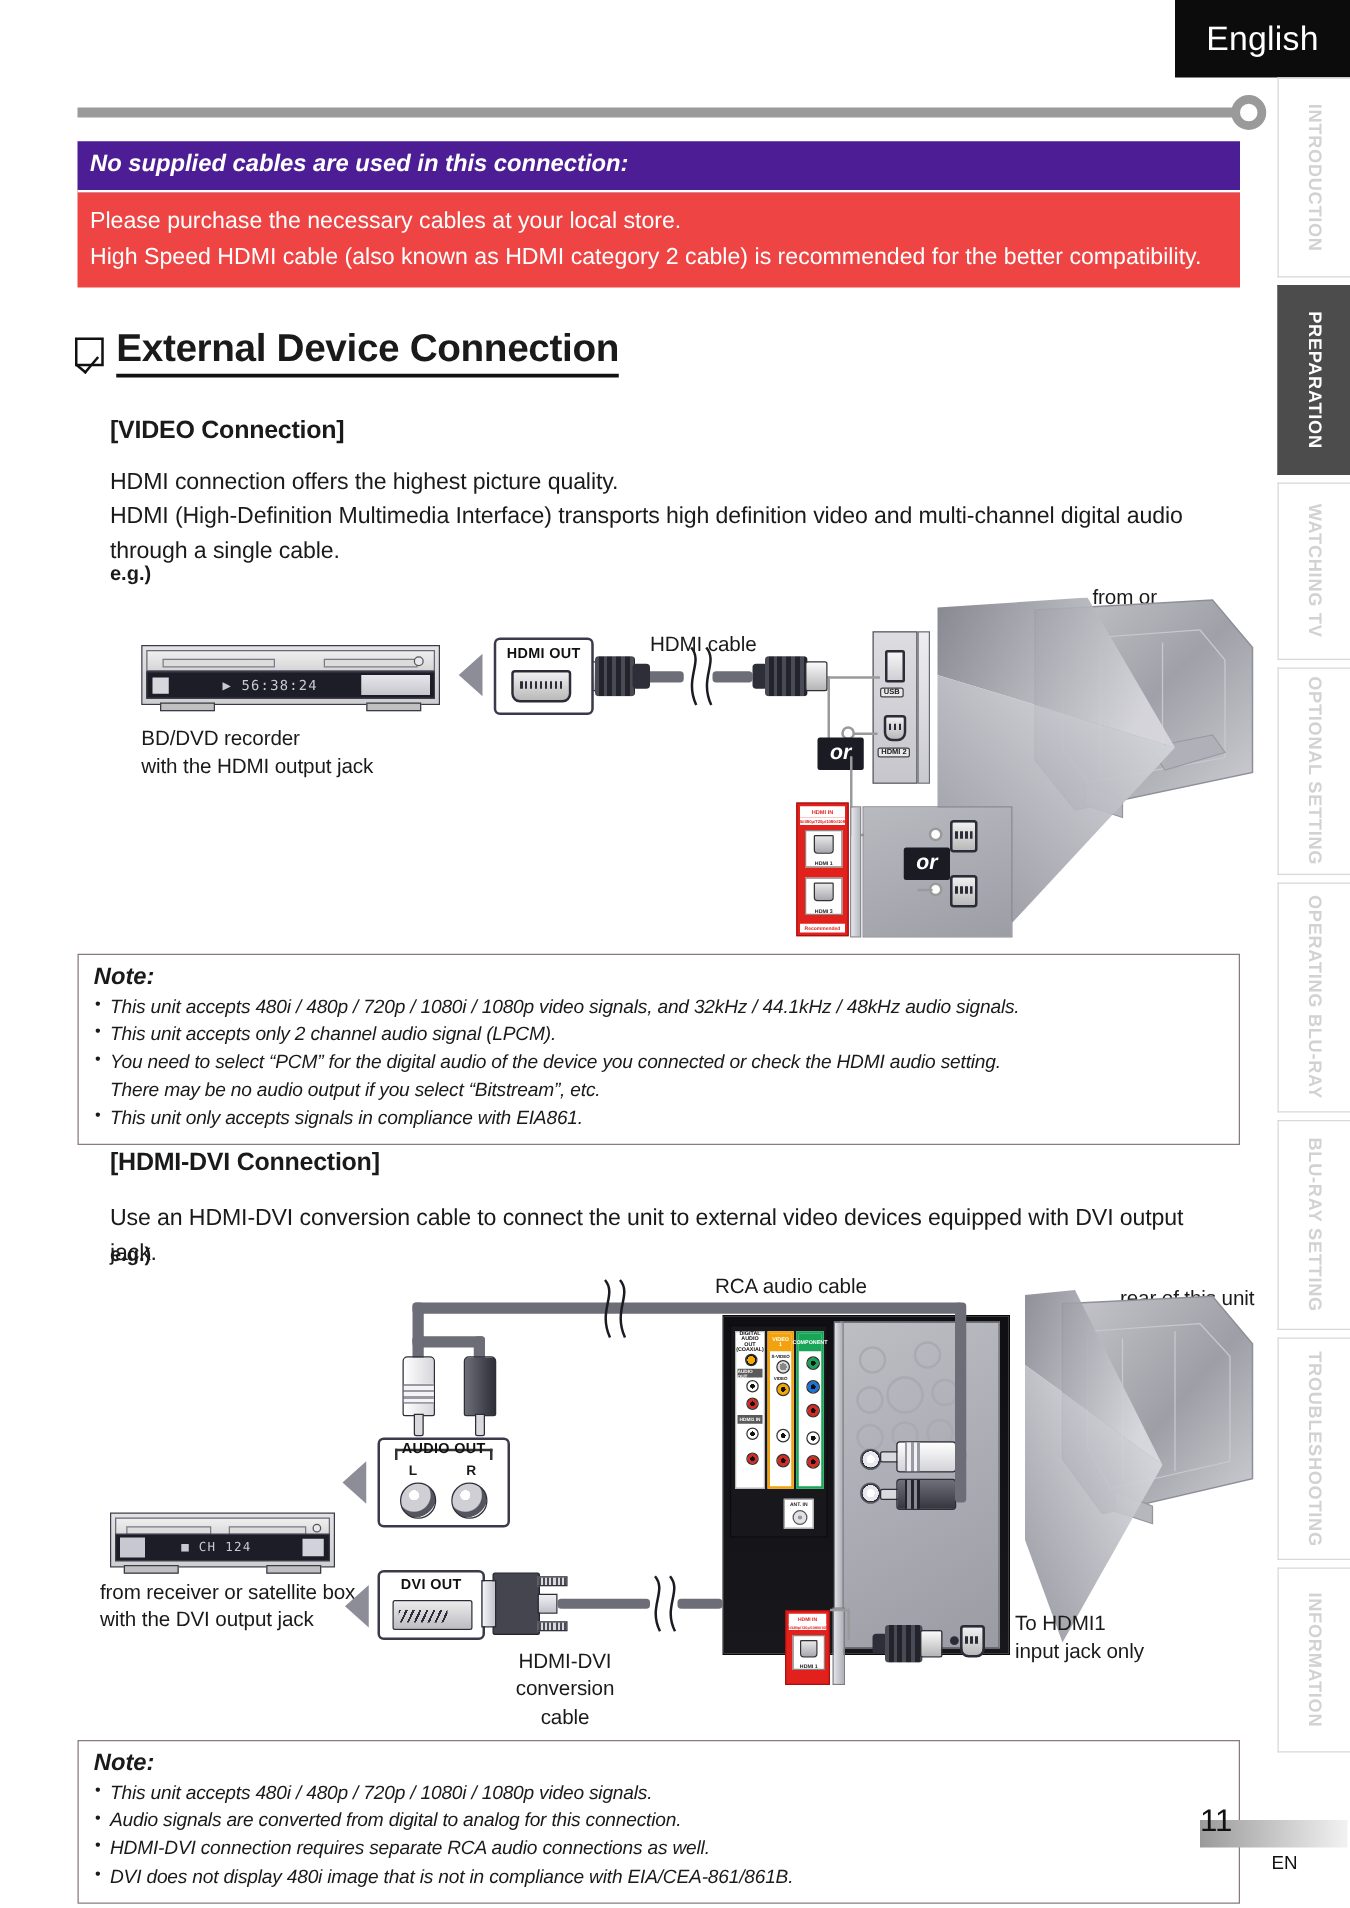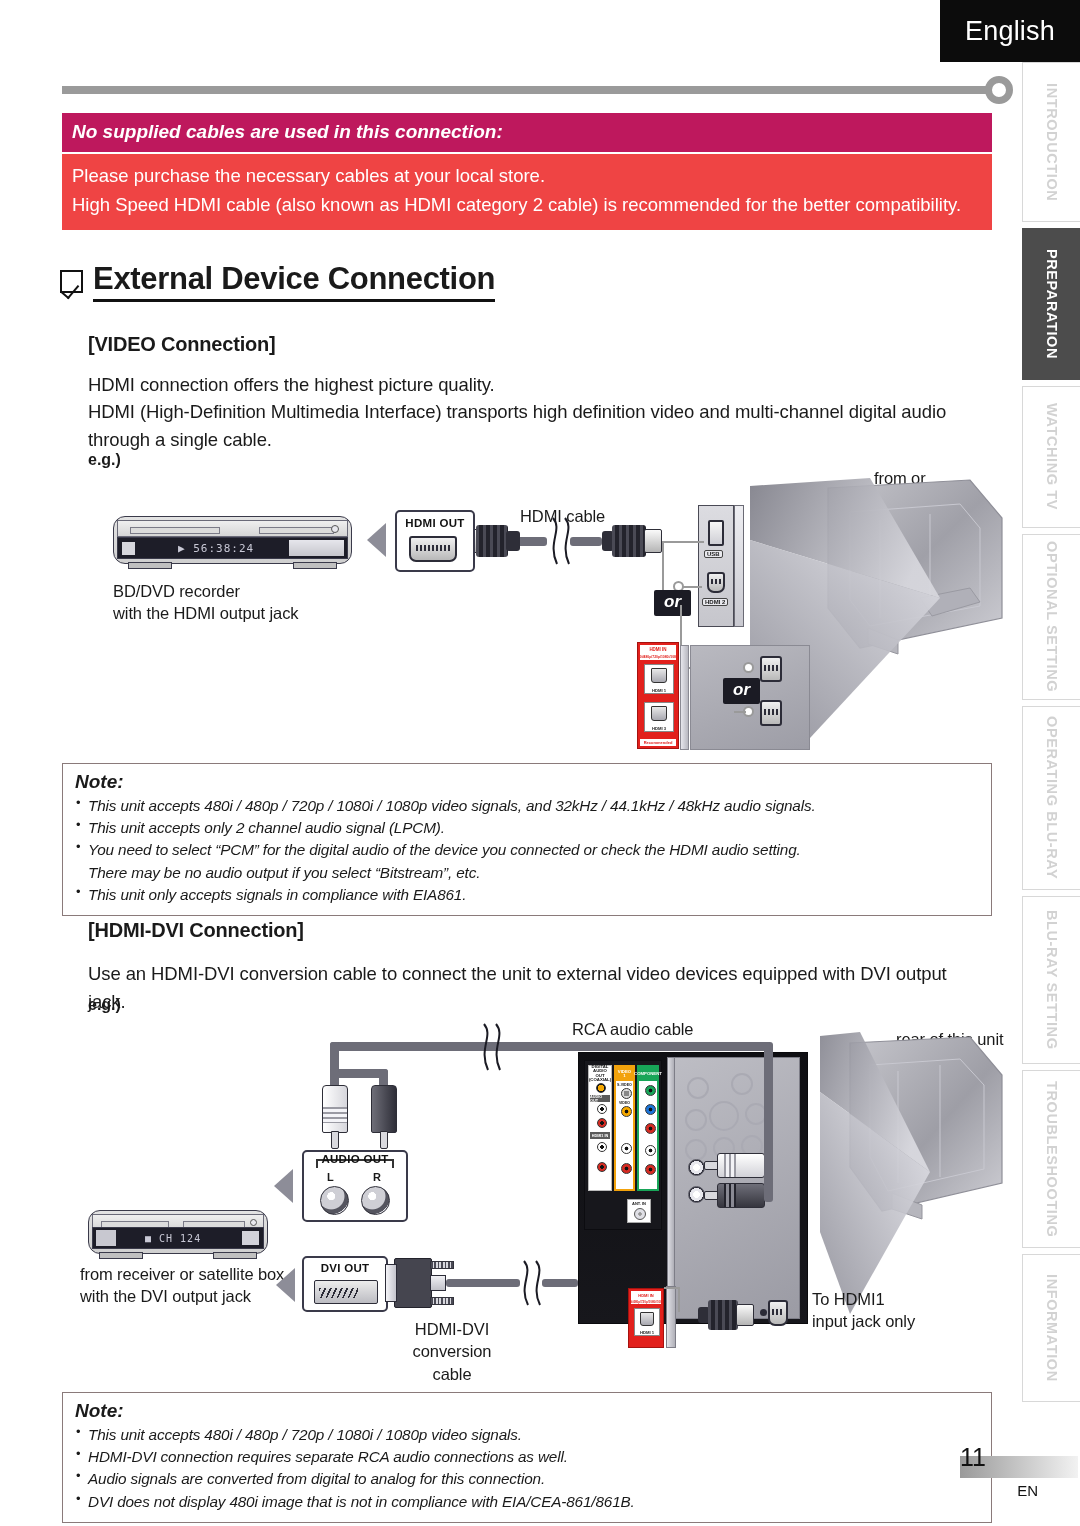--- a/index.html
+++ b/index.html
@@ -27,21 +27,21 @@
     background:#9a9a9a;
   }
   .top-rule-dot{
     position:absolute; left:985px; top:76px; width:28px; height:28px;
     border:7px solid #9a9a9a; border-radius:50%; background:#fff;
   }
 
   
   .callout{ position:absolute; left:62px; top:113px; width:930px; }
   .callout-head{
-    background:#be185d; color:#fff; font-style:italic; font-weight:bold;
+    background:#4c1d95; color:#fff; font-style:italic; font-weight:bold;
     font-size:19px; padding:8px 10px 9px 10px; border-bottom:2px solid #fff;
   }
   .callout-body{
     background:#ef4444; color:#fff; font-size:18.5px;
     padding:8px 10px 11px 10px; line-height:1.55;
   }
 
   
   .sect-title{
     position:absolute; left:60px; top:262px;
@@ -111,21 +111,21 @@
   }
 
   
   .diagram{ position:absolute; }
   .lbl{ position:absolute; font-size:16.5px; line-height:1.35; letter-spacing:-.1px; }
   .lbl-sm{ position:absolute; font-size:13px; }
 
   
   .device{
     position:absolute; background:linear-gradient(#e3e3e3,#cfcfcf);
-    border:1.6px solid #3a3a4a; border-radius:12px;
+    border:1.6px solid #3a3a4a; border-radius:0;
   }
   .device-top{
     position:absolute; left:3px; right:3px; top:3px; height:17px;
     background:linear-gradient(#efefef,#d6d6d6); border:1px solid #6a6a78;
   }
   .device-screen{
     position:absolute; left:3px; right:3px; bottom:4px; height:22px;
     background:#1d1d28; border:1px solid #3a3a4a;
     display:flex; align-items:center;
   }
@@ -697,22 +697,22 @@
   <div class="lbl" style="left:812px; top:1288px;">
     <span>To HDMI1</span><br>
     <span>input jack only</span>
   </div>
 </div>
 
 <div class="note" style="left:62px; top:1392px; width:930px;">
   <div class="note-title">Note:</div>
   <ul>
     <li>This unit accepts 480i / 480p / 720p / 1080i / 1080p video signals.</li>
+    <li>Audio signals are converted from digital to analog for this connection.</li>
     <li>HDMI-DVI connection requires separate RCA audio connections as well.</li>
-    <li>Audio signals are converted from digital to analog for this connection.</li>
     <li>DVI does not display 480i image that is not in compliance with EIA/CEA-861/861B.</li>
   </ul>
 </div>
 
 <div class="tab-rail">
   <div class="tab" style="top:0px; height:160px;">
     <span>INTRODUCTION</span>
   </div>
   <div class="tab active" style="top:166px; height:152px;">
     <span>PREPARATION</span>

